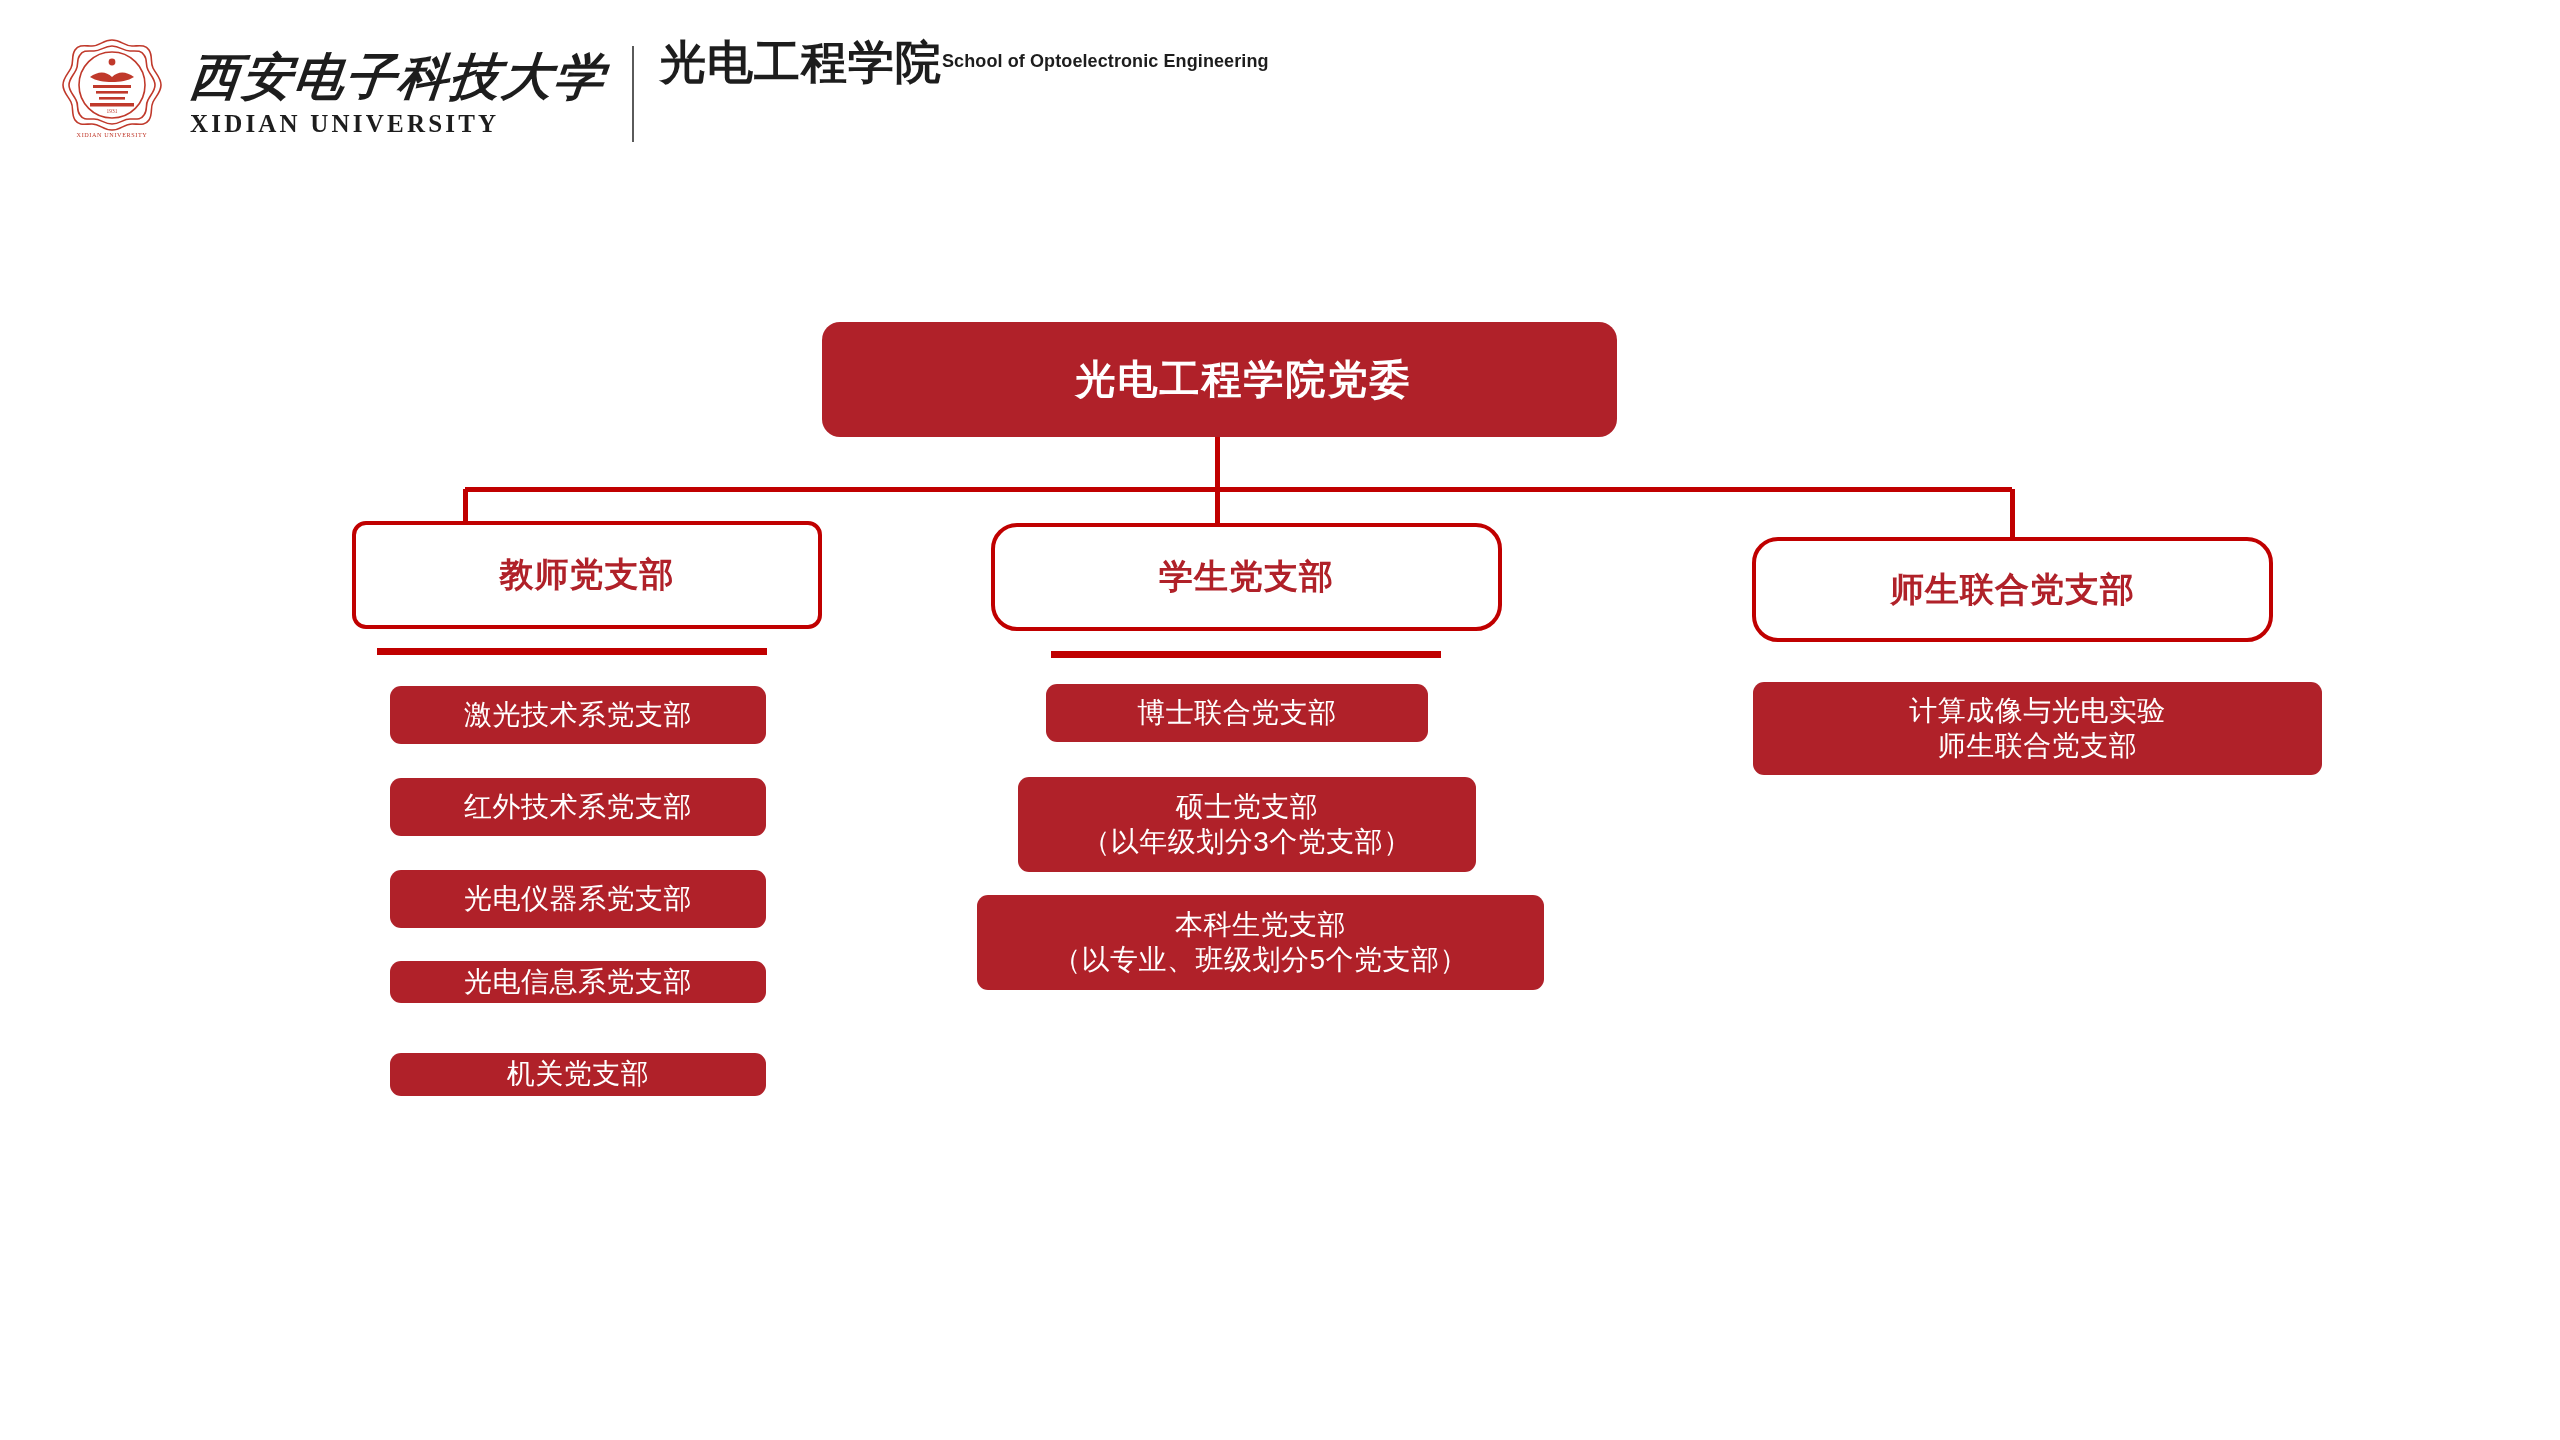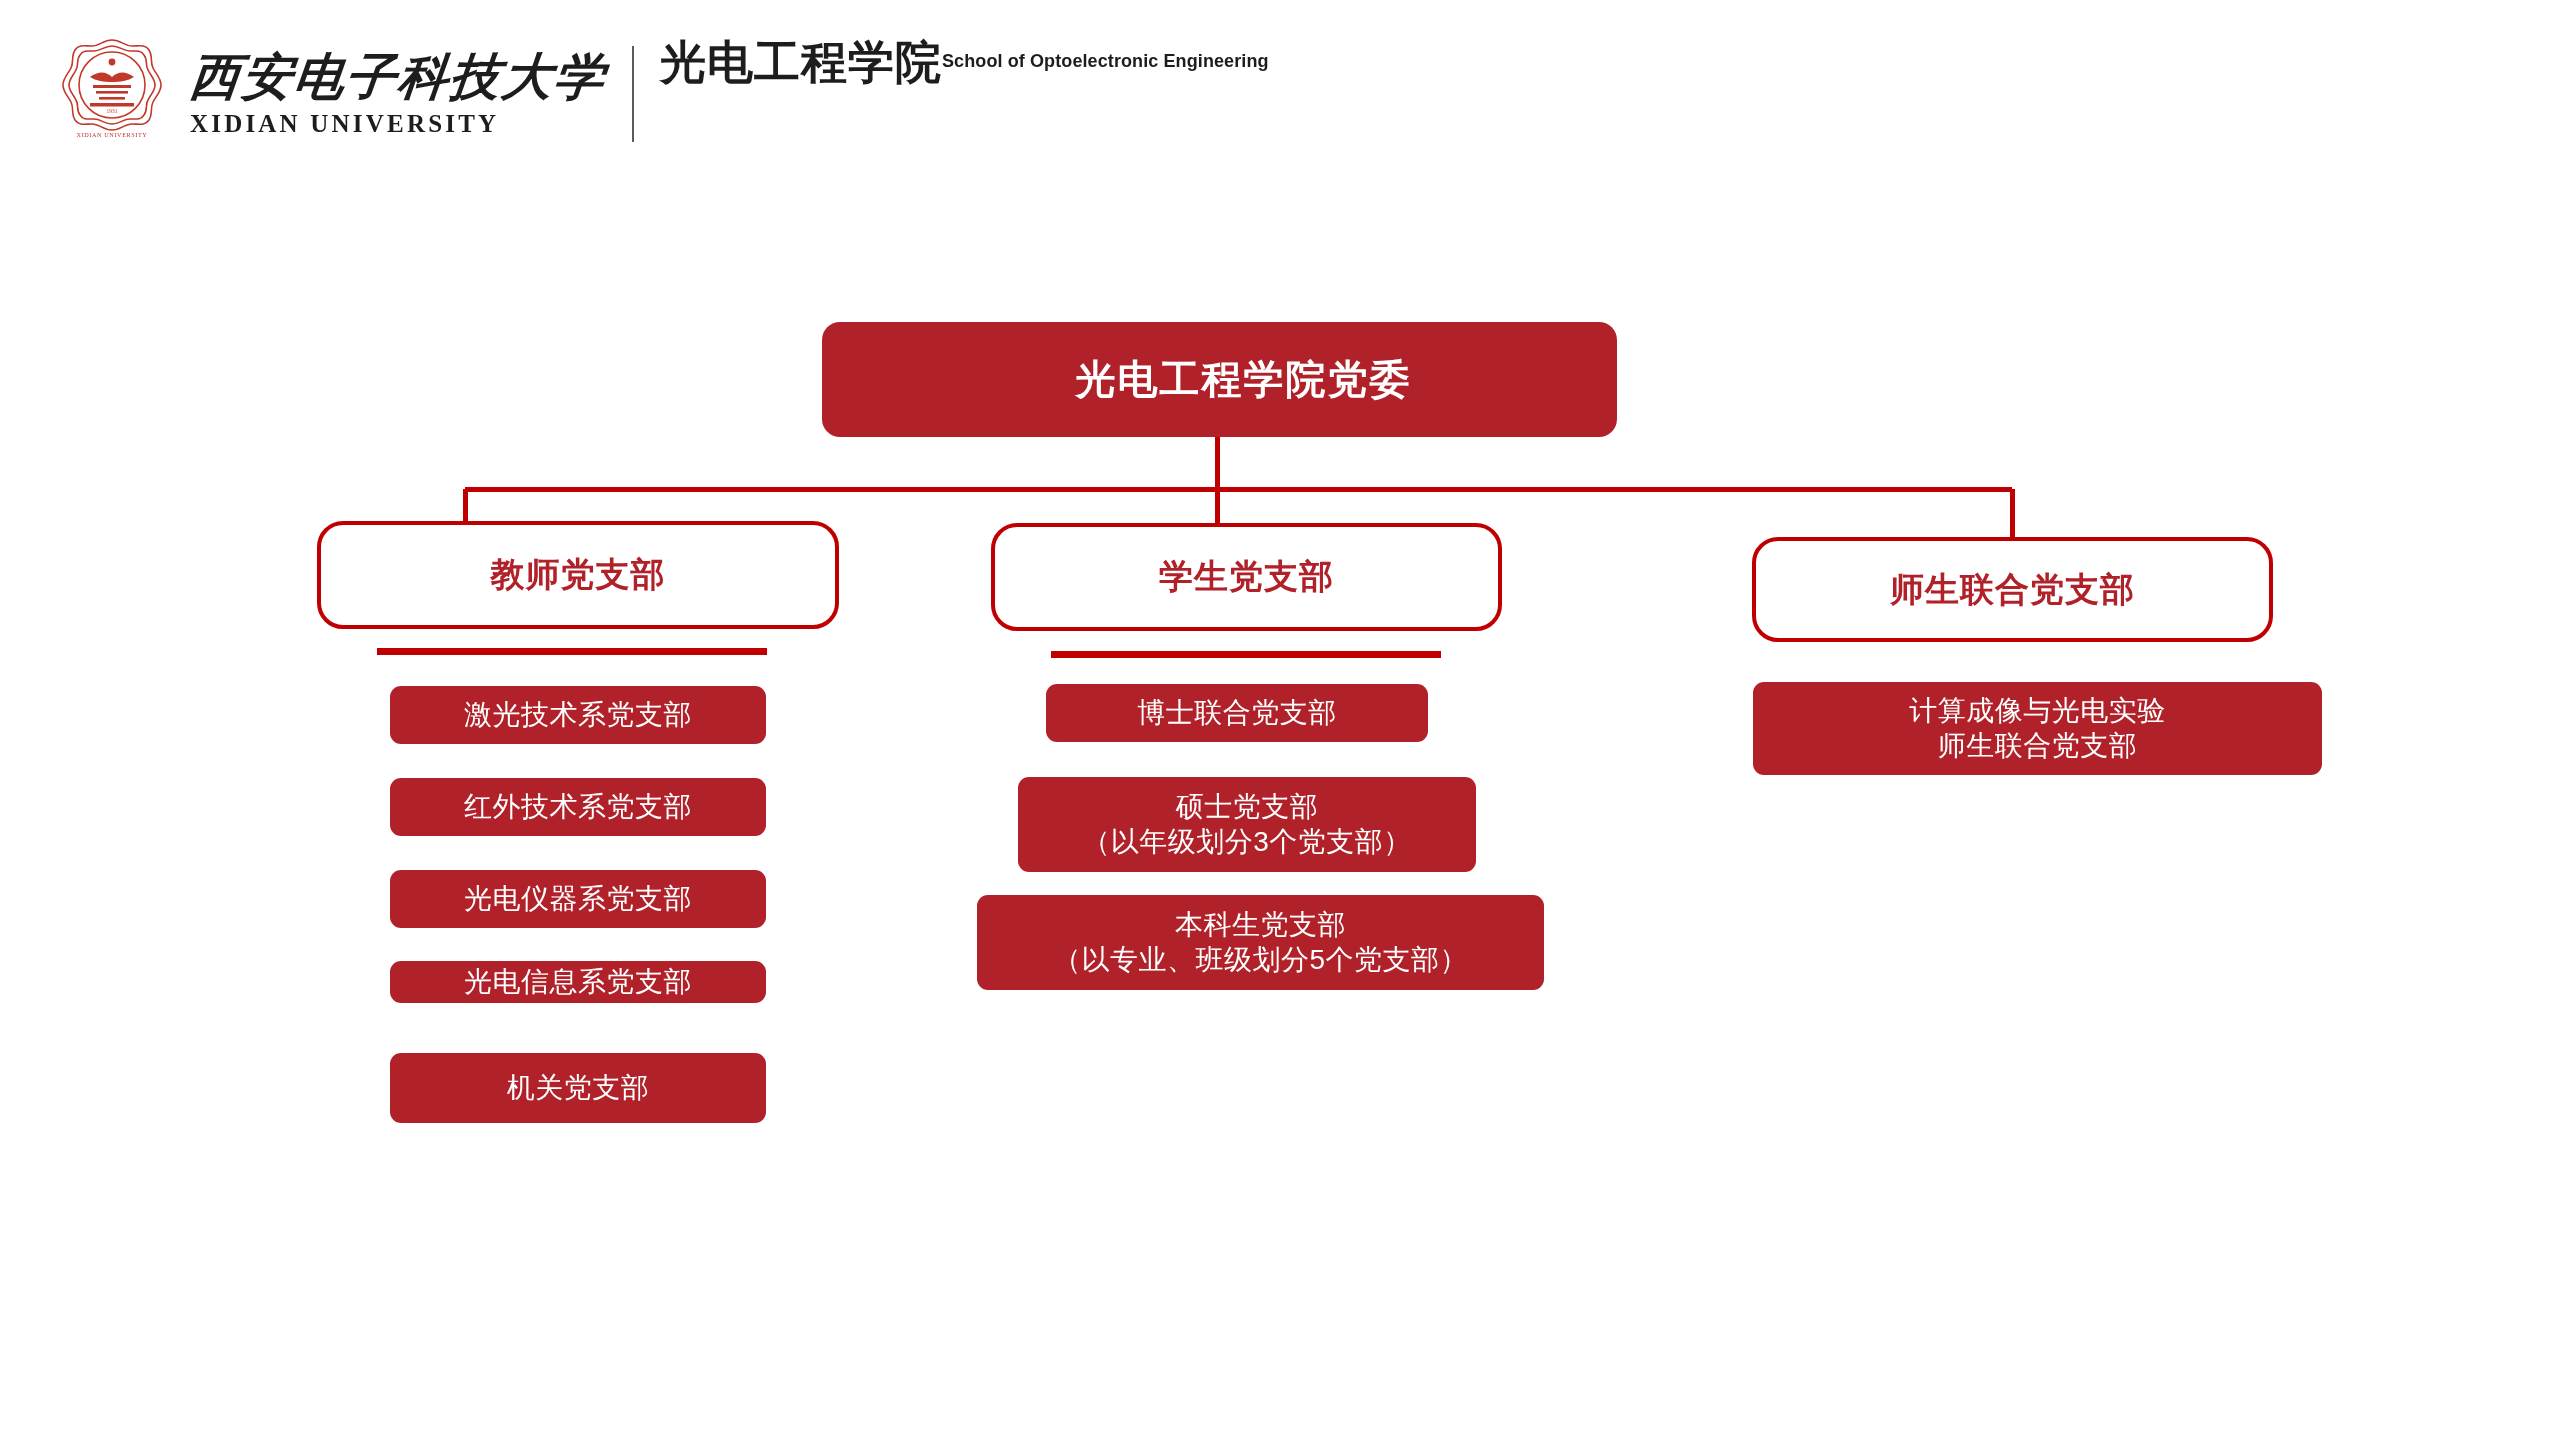--- a/index.html
+++ b/index.html
@@ -214,38 +214,38 @@
       <line x1="1217" y1="489" x2="1217" y2="523"></line>
 
       <line x1="2012" y1="489" x2="2012" y2="537"></line>
     </g>
   </svg>
 
   <div class="node node-root" style="left:822px; top:322px; width:795px; height:115px;padding-left:48px;">
     <span>光电工程学院党委</span>
   </div>
 
-  <div class="node node-branch" style="left:317px; top:521px; width:522px; height:108px;">
+  <div class="node node-branch" style="left:352px; top:521px; width:470px; height:108px;border-radius:14px;">
     <span>教师党支部</span>
   </div>
   <div class="rule" style="left:377px; top:648px; width:390px;"></div>
 
   <div class="node node-leaf" style="left:390px; top:686px; width:376px; height:58px;">
     <span>激光技术系党支部</span>
   </div>
   <div class="node node-leaf" style="left:390px; top:778px; width:376px; height:58px;">
     <span>红外技术系党支部</span>
   </div>
   <div class="node node-leaf" style="left:390px; top:870px; width:376px; height:58px;">
     <span>光电仪器系党支部</span>
   </div>
   <div class="node node-leaf" style="left:390px; top:961px; width:376px; height:42px;">
     <span>光电信息系党支部</span>
   </div>
-  <div class="node node-leaf" style="left:390px; top:1053px; width:376px; height:70px;">
+  <div class="node node-leaf" style="left:390px; top:1053px; width:376px; height:43px;">
     <span>机关党支部</span>
   </div>
 
   <div class="node node-branch" style="left:991px; top:523px; width:511px; height:108px;">
     <span>学生党支部</span>
   </div>
   <div class="rule" style="left:1051px; top:651px; width:390px;"></div>
 
   <div class="node node-leaf" style="left:1046px; top:684px; width:382px; height:58px;">
     <span>博士联合党支部</span>

